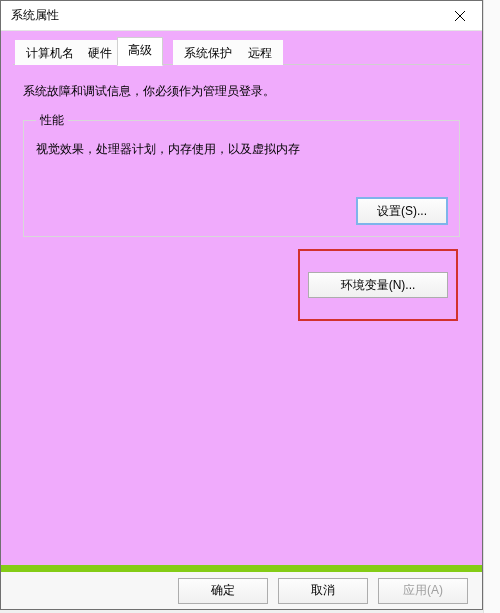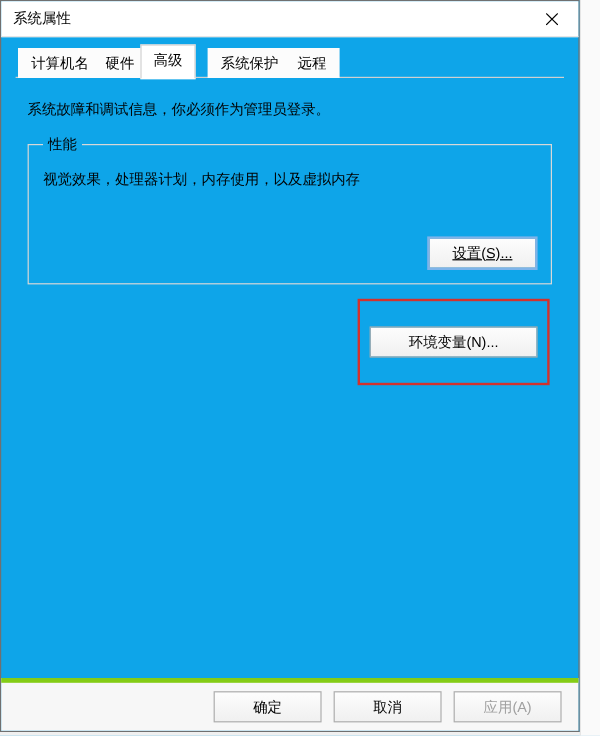--- a/index.html
+++ b/index.html
@@ -8,21 +8,21 @@
     width: 500px; height: 613px;
     font-family: "Microsoft YaHei", "Segoe UI", Tahoma, sans-serif;
     font-size: 12px;
     background: #f0f0f0;
     overflow: hidden;
   }
   .window {
     position: absolute;
     left: 0; top: 0;
     width: 483px; height: 610px;
-    background: #0ea5e9;
+    background: #f0abfc;
     border: 1px solid #707070;
   }
   .titlebar {
     height: 30px;
     display: flex;
     align-items: center;
     justify-content: space-between;
     padding: 0 0 0 10px;
     background: #ffffff;
     border-bottom: 1px solid #e5e5e5;
@@ -93,21 +93,20 @@
     color: #000;
   }
   .group .desc {
     font-size: 12px;
     color: #000;
     margin: 2px 0 40px 0;
   }
   .group .btnrow {
     display: flex;
     justify-content: flex-end;
-    text-decoration: underline;
   }
   button.win {
     min-width: 90px;
     height: 26px;
     background: linear-gradient(#fdfdfd, #f0f0f0);
     border: 1px solid #adadad;
     font-size: 12px;
     font-family: inherit;
     color: #000;
     cursor: pointer;
@@ -136,21 +135,21 @@
   }
   .footer {
     position: absolute;
     left: 0; right: 0; bottom: 0;
     height: 44px;
     display: flex;
     align-items: center;
     justify-content: flex-end;
     gap: 10px;
     padding: 0 14px;
-    border-top: 4px solid #84cc16;
+    border-top: 7px solid #84cc16;
     background: #f7f7f7;
   }
   
   .bgstrip {
     position: absolute;
     left: 483px; top: 0;
     width: 17px; height: 613px;
     background: #fafafa;
     border-left: 1px solid #e0e0e0;
     color: #555;

